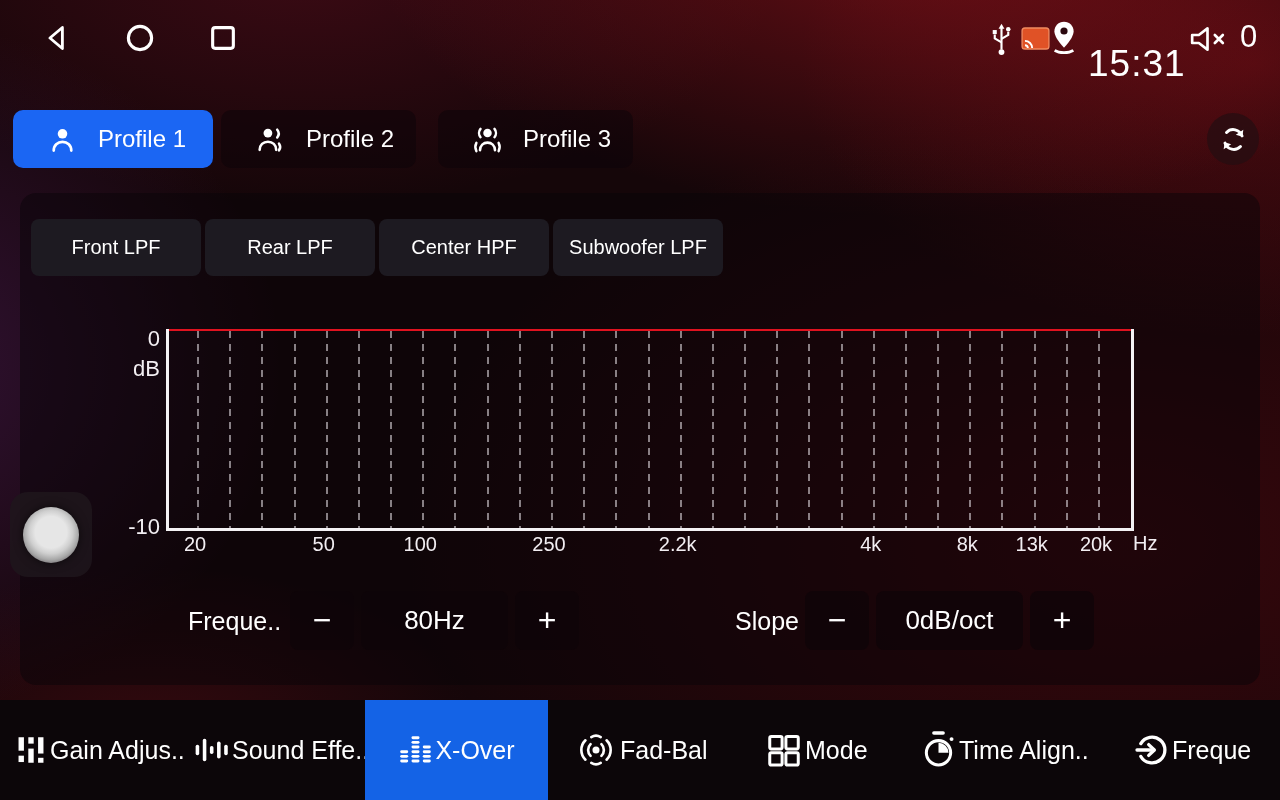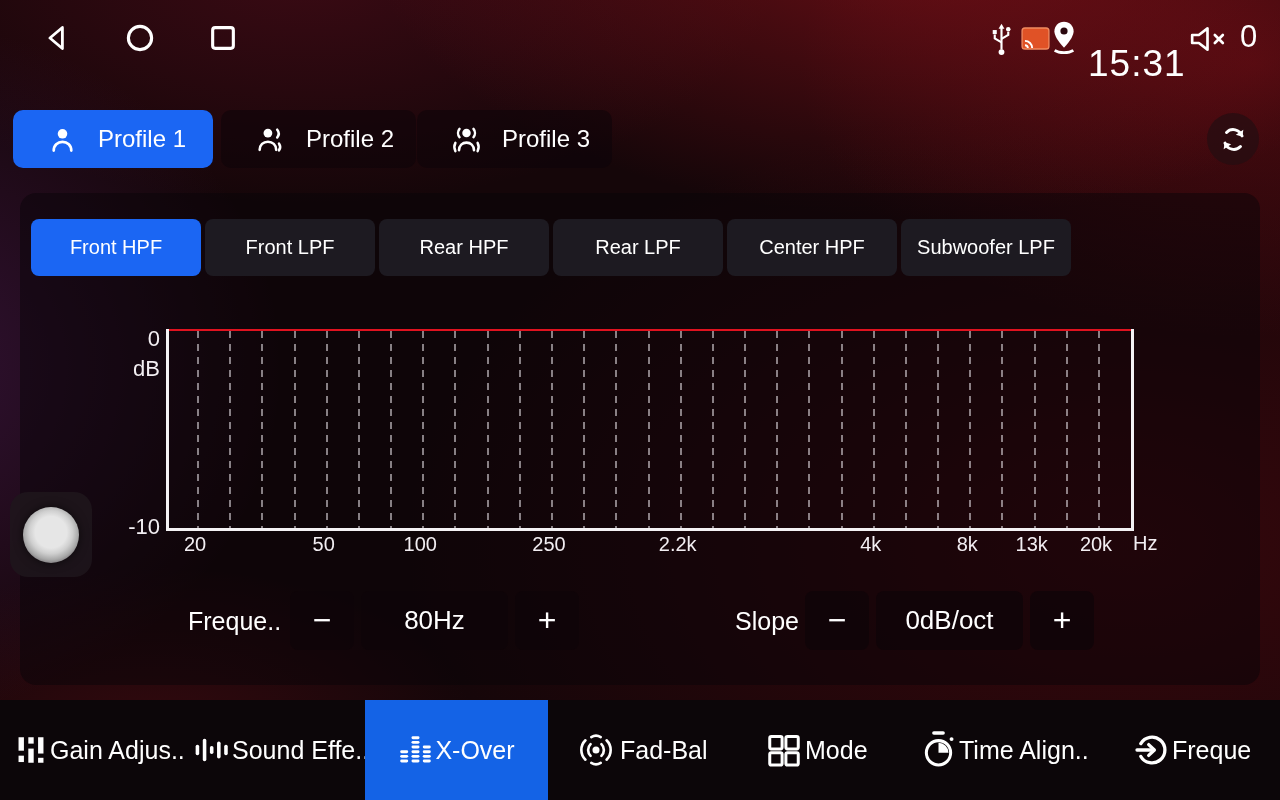--- a/index.html
+++ b/index.html
@@ -140,21 +140,21 @@
   <span>
     <svg viewBox="0 0 24 24" width="31" height="31">
       <circle cx="10" cy="7" r="3.4" fill="#fff"></circle>
       <path d="M3.6 20 C3.6 16.2 6.4 13.7 10 13.7 C13.6 13.7 16.4 16.2 16.4 20" stroke="#fff" stroke-width="2" fill="none" stroke-linecap="round"></path>
       <path d="M17.2 4.4 A4.8 4.8 0 0 1 17.2 10.4" stroke="#fff" stroke-width="2" fill="none" stroke-linecap="round"></path>
       <path d="M18.6 15.2 A4.6 4.6 0 0 1 18.6 20.4" stroke="#fff" stroke-width="2" fill="none" stroke-linecap="round"></path>
     </svg>
   </span>
   <span>Profile 2</span>
 </div>
-<div class="profile-btn" style="left:417px;width:195px">
+<div class="profile-btn" style="left:438px;width:195px">
   <span>
     <svg viewBox="0 0 24 24" width="31" height="31">
       <circle cx="12" cy="7" r="3.3" fill="#fff"></circle>
       <path d="M6.2 20.2 C6.4 16.8 8.8 14.4 12 14.4 C15.2 14.4 17.6 16.8 17.8 20.2" stroke="#fff" stroke-width="2" fill="none" stroke-linecap="round"></path>
       <path d="M6.6 3.8 A5 5 0 0 0 6.6 10.2" stroke="#fff" stroke-width="1.9" fill="none" stroke-linecap="round"></path>
       <path d="M17.4 3.8 A5 5 0 0 1 17.4 10.2" stroke="#fff" stroke-width="1.9" fill="none" stroke-linecap="round"></path>
       <path d="M3.4 14.6 A7 7 0 0 0 3.4 21" stroke="#fff" stroke-width="1.9" fill="none" stroke-linecap="round"></path>
       <path d="M20.6 14.6 A7 7 0 0 1 20.6 21" stroke="#fff" stroke-width="1.9" fill="none" stroke-linecap="round"></path>
     </svg>
   </span>
@@ -167,23 +167,21 @@
       <path d="M19.6 4.4 L18.9 9.8 L13.8 8.4 Z" fill="#fff"></path>
       <path d="M5.4 14.8 A7.2 7.2 0 0 0 17.4 17.4" stroke="#fff" stroke-width="2.3" fill="none" stroke-linecap="round"></path>
       <path d="M4.4 19.6 L5.1 14.2 L10.2 15.6 Z" fill="#fff"></path>
     </svg>
   </span>
 </div>
 
 <div class="panel"></div>
 
 <div class="ftabs">
-    <div class="ftab active">Front HPF</div>
     <div class="ftab">Front LPF</div>
-    <div class="ftab">Rear HPF</div>
     <div class="ftab">Rear LPF</div>
     <div class="ftab">Center HPF</div>
     <div class="ftab">Subwoofer LPF</div>
   </div>
 
 <div class="ylab" style="left:116px;top:326px">0</div>
 <div class="ylab" style="left:116px;top:356px">dB</div>
 <div class="ylab" style="left:116px;top:514px">-10</div>
 
 <div class="plot">

